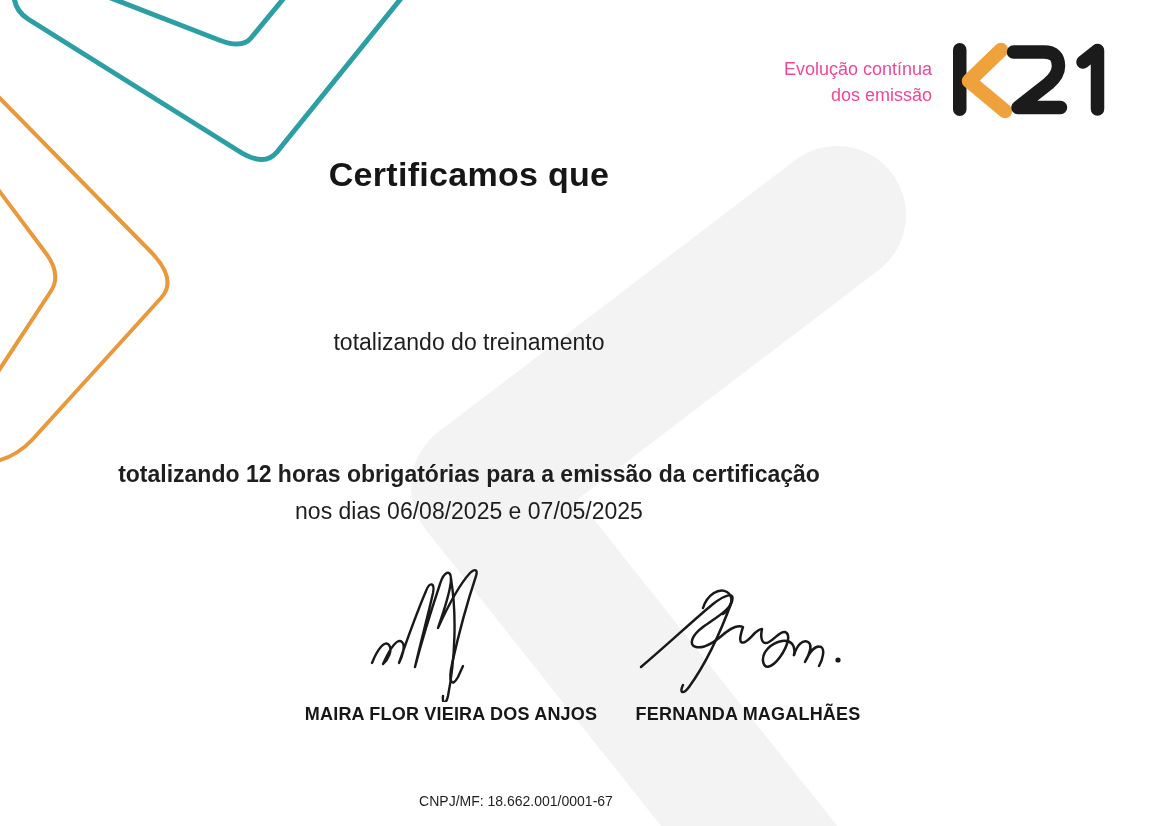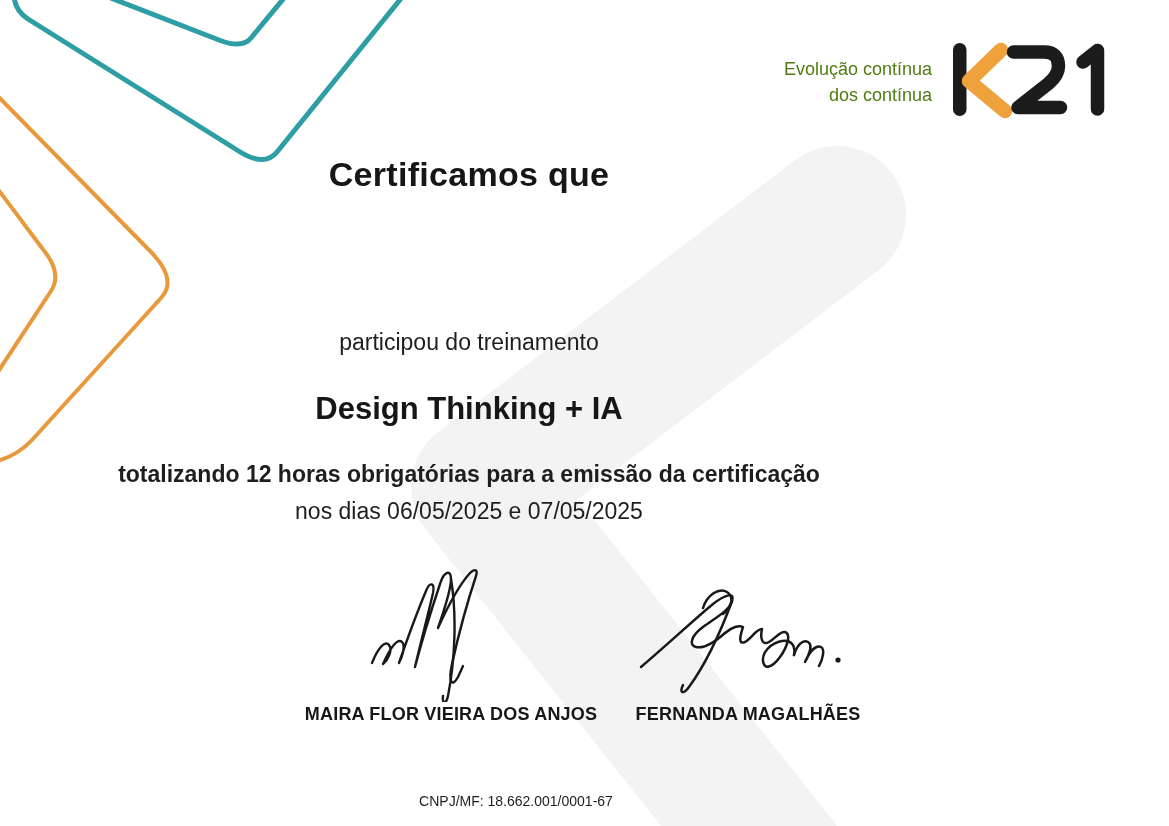--- a/index.html
+++ b/index.html
@@ -9,21 +9,21 @@
     background:#ffffff;
     overflow:hidden;
     font-family:"Liberation Sans", sans-serif;
   }
   .deco{position:absolute;left:0;top:0;z-index:0;}
   .layer{position:absolute;z-index:2;}
   .tagline{
     right:237px;top:56px;
     text-align:right;
     font-size:18px;line-height:26px;
-    color:#4d7c0f;
+    color:#ec4899;
   }
   .logo{left:950px;top:41px;}
   .ctext{left:0;width:938px;text-align:center;color:#161616;}
   .heading{top:155px;font-size:34px;font-weight:700;letter-spacing:.3px;}
   .recipient{
     top:239px;font-size:39px;font-weight:700;
     color:#35A6AB;
     -webkit-text-stroke:0.7px #35A6AB;
     letter-spacing:-0.3px;
   }
@@ -51,40 +51,39 @@
   <svg class="deco" width="1169" height="826" viewBox="0 0 1169 826">
     <path d="M837 215 L480 487 L800 890" fill="none" stroke="#F3F3F3" stroke-width="138" stroke-linecap="round" stroke-linejoin="round"></path>
     <path d="M14 -40 L14 -6 Q14 10 28 19 L237 150 Q264 168 277 152 L424 -30" fill="none" stroke="#2D9FA4" stroke-width="5" stroke-linecap="round"></path>
     <path d="M85 -12 L219 40 Q242 49 251 38 L303 -25" fill="none" stroke="#2D9FA4" stroke-width="5" stroke-linecap="round"></path>
     <path d="M-12 176 L45 252 Q62 274 51 291 L-10 384" fill="none" stroke="#E8993C" stroke-width="4" stroke-linecap="round"></path>
     <path d="M-18 80 L151 252 Q178 280 161 298 L32 440 Q14 459 -12 463" fill="none" stroke="#E8993C" stroke-width="4" stroke-linecap="round"></path>
   </svg>
 
   <div class="layer tagline">
     <div>Evolução contínua</div>
-    <div>dos contínua</div>
+    <div>dos emissão</div>
   </div>
 
   <svg class="layer logo" width="160" height="78" viewBox="0 0 160 78" role="img">
     <rect x="3" y="2" width="13.5" height="73" rx="6.7" fill="#1B1B1B"></rect>
     <path d="M51 9 L19 40 L55 70" fill="none" stroke="#EFA23B" stroke-width="14.5" stroke-linecap="round" stroke-linejoin="round"></path>
     <path d="M63.5 11 H94 Q108.5 11 108.5 25 Q108.5 34 98.5 42.5 L68 66.5 H110.5" fill="none" stroke="#1B1B1B" stroke-width="13.5" stroke-linecap="round" stroke-linejoin="round"></path>
     <path d="M133 21 L147.5 9.5 L147.5 68" fill="none" stroke="#1B1B1B" stroke-width="13.5" stroke-linecap="round" stroke-linejoin="round"></path>
   </svg>
 
   <div class="layer ctext heading">Certificamos que</div>
 
 
-  <div class="layer ctext participation">participou do treinamento</div>
+  <div class="layer ctext participation">totalizando do treinamento</div>
 
-  <div class="layer ctext course">Design Thinking + IA</div>
 
   <div class="layer ctext hours">totalizando 12 horas obrigatórias para a emissão da certificação</div>
 
-  <div class="layer ctext dates">nos dias 06/05/2025 e 07/05/2025</div>
+  <div class="layer ctext dates">nos dias 06/08/2025 e 07/05/2025</div>
 
   <svg class="sig-svg sig-left" width="140" height="142" viewBox="0 0 140 142">
     <g fill="none" stroke="#191919" stroke-width="2.4" stroke-linecap="round" stroke-linejoin="round">
       <path d="M14 103 C20 88 27 80 31 85 C35 90 30 100 25 104 C33 86 40 78 44 82 C48 86 44 97 41 103 C50 77 60 50 68 31 C72 21 77 23 75 33 C70 55 62 85 57 107 C64 80 74 48 82 24 C86 11 93 9 93 19 C93 31 86 50 80 68 C90 46 102 24 112 13 C117 8 120 10 118 16 C111 37 100 77 94 104 C90 122 94 128 100 117 L105 106"></path>
       <path d="M93 19 C99 55 97 100 90 136 C88 145 84 144 85 136"></path>
     </g>
   </svg>
 
   <svg class="sig-svg sig-right" width="215" height="112" viewBox="0 0 215 112">
     <g fill="none" stroke="#191919" stroke-width="2.5" stroke-linecap="round" stroke-linejoin="round">

